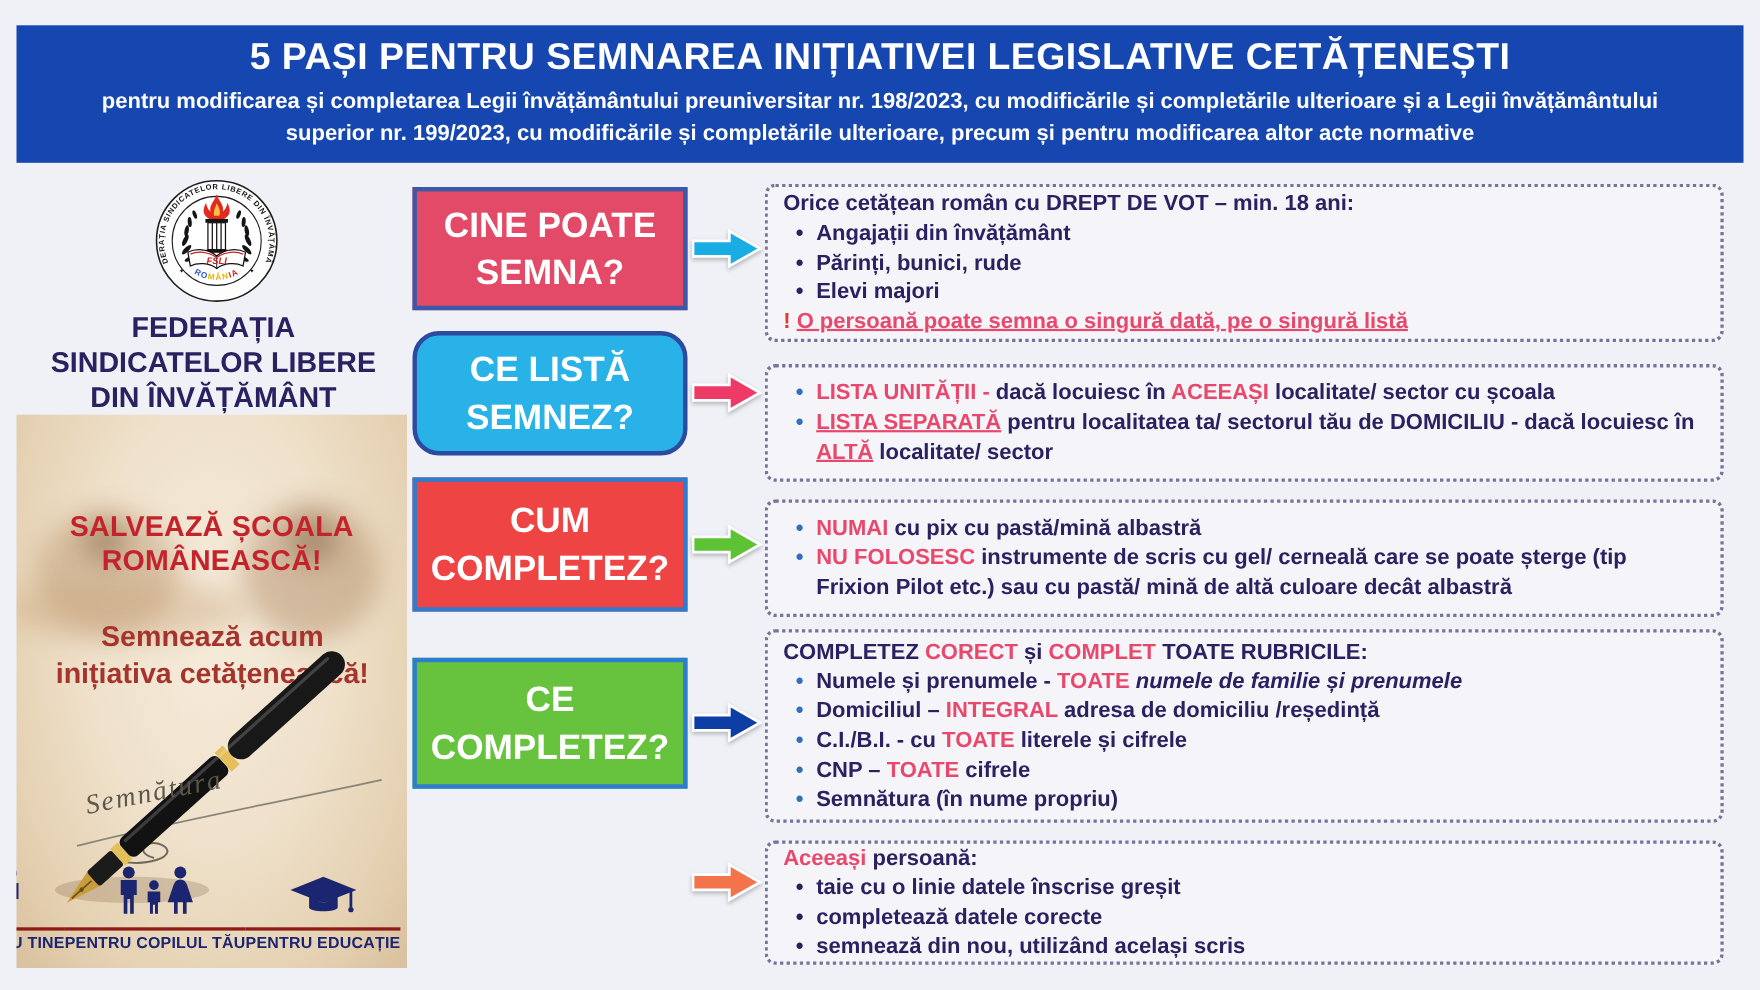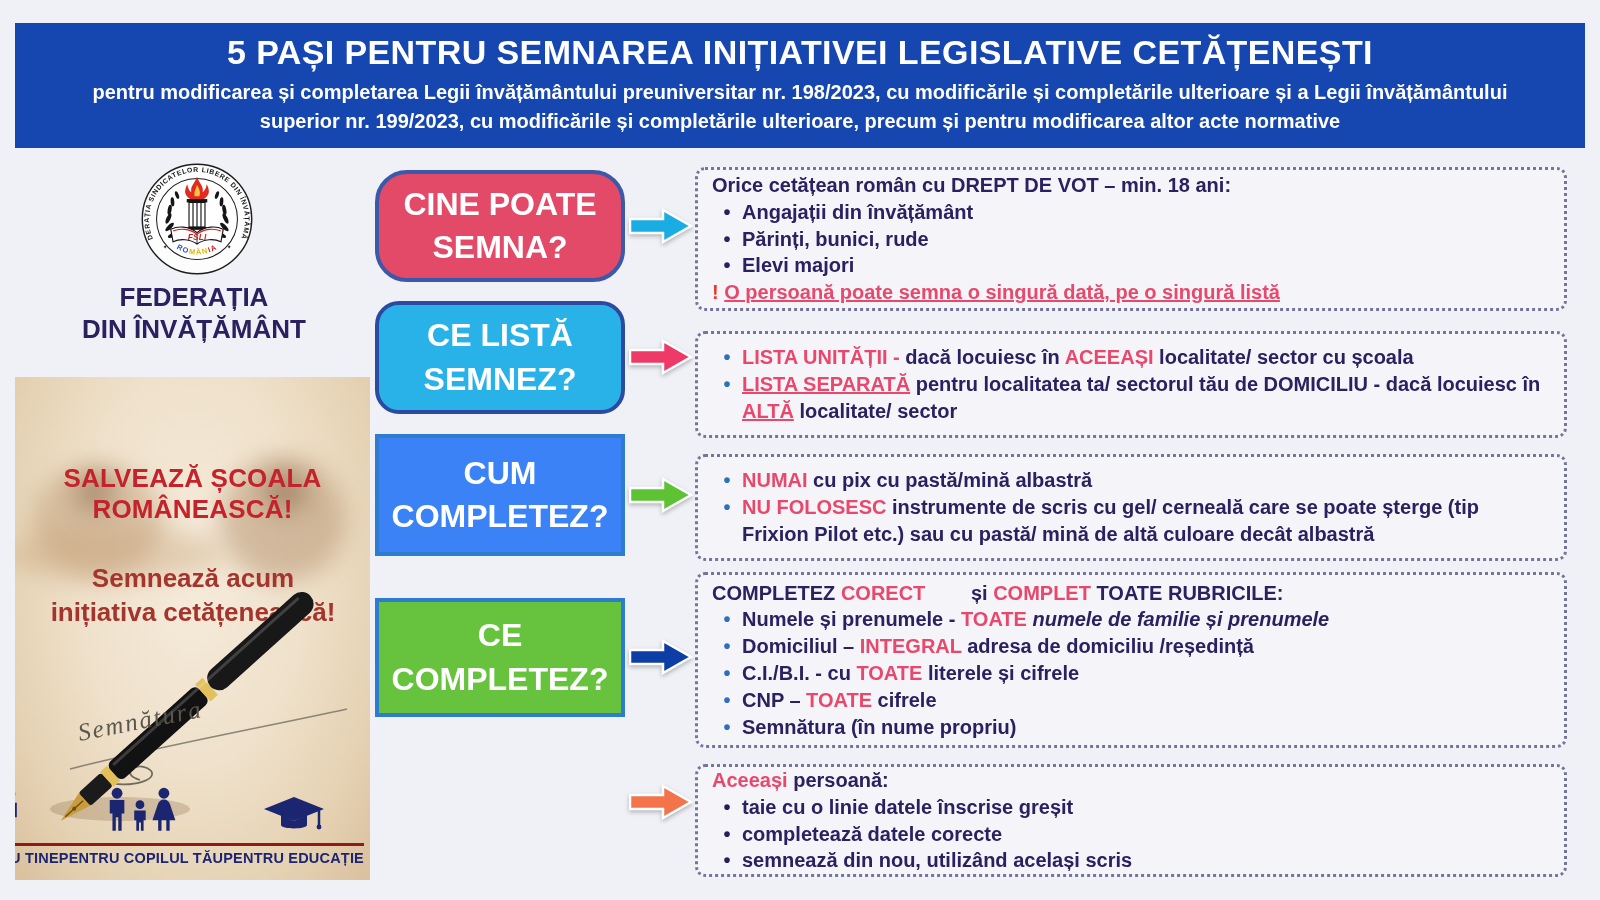--- a/index.html
+++ b/index.html
@@ -40,21 +40,21 @@
   .pf-item { display:flex; flex-direction:column; align-items:center; }
   .pf-iconbox { height:54px; display:flex; align-items:flex-end; }
   .pf-line { height:3px; background:#8E1B15; width:100%; margin:6px 0 4px; }
   .pf-label { font-size:14.5px; font-weight:800; color:#1B2570; letter-spacing:.2px; white-space:nowrap; }
 
   
   .qbox { position:absolute; left:375px; width:250px; box-sizing:border-box;
           border:4px solid; display:flex; align-items:center; justify-content:center;
           text-align:center; color:#fff; font-weight:800; font-size:32px; line-height:1.35;
           padding:0 6px; }
-  .q0 { top:170px; height:112px;border-radius:32px; }
+  .q0 { top:170px; height:112px; }
   .q1 { top:301px; height:113px; }
   .q2 { top:434px; height:122px; }
   .q3 { top:598px; height:119px; }
   .q4 { top:744px; height:116px; }
 
   
   .arrow { position:absolute; left:629px; width:64px; height:36px;
            filter:drop-shadow(0 2px 2px rgba(0,0,0,.25)); }
   .ar0 { top:208px; } .ar1 { top:339px; } .ar2 { top:477px; } .ar3 { top:639px; } .ar4 { top:784px; }
 
@@ -127,20 +127,21 @@
       <path d="M142,121 C130,116 113,117 101,126" stroke="#cc2222" stroke-width="2" fill="none"></path>
       <text x="100" y="137" text-anchor="middle" font-size="15" font-weight="bold" font-style="italic" fill="#D21F1F">FSLI</text>
     </g>
     <text font-size="13" font-weight="bold" letter-spacing="2">
       <textPath href="#romArc" startOffset="50%" text-anchor="middle"><tspan fill="#2D52C8">RO</tspan><tspan fill="#E8B400">MÂN</tspan><tspan fill="#CC2222">IA</tspan></textPath>
     </text>
   </svg>
 
   <div class="org-name">
     <div>FEDERAȚIA</div>
+    <div>SINDICATELOR LIBERE</div>
     <div>DIN ÎNVĂȚĂMÂNT</div>
   </div>
 
   <div class="poster">
     <div class="blob b1"></div>
     <div class="blob b2"></div>
     <div class="blob b3"></div>
     <div class="blob b4"></div>
     <div class="blob b5"></div>
 
@@ -205,21 +206,21 @@
       </div>
     </div>
   </div>
 
   <div class="qbox q0" style="background: rgb(226, 74, 103); border-color: rgb(60, 88, 168);">
       <span>CINE POATE SEMNA?</span>
     </div>
   <div class="qbox q1" style="background: rgb(41, 178, 232); border-color: rgb(44, 75, 160); border-radius: 24px;">
       <span>CE LISTĂ SEMNEZ?</span>
     </div>
-  <div class="qbox q2" style="background: #3b82f6; border-color: rgb(46, 124, 208);">
+  <div class="qbox q2" style="background: #ef4444; border-color: rgb(46, 124, 208);">
       <span>CUM COMPLETEZ?</span>
     </div>
   <div class="qbox q3" style="background: rgb(103, 195, 62); border-color: rgb(46, 124, 208);">
       <span>CE COMPLETEZ?</span>
     </div>
 
   <svg class="arrow ar0" viewBox="0 0 64 36">
       <polygon points="1,11 34,11 34,2 62,18 34,34 34,25 1,25" stroke="#ffffff" stroke-width="2.5" fill="#19ADE4"></polygon>
     </svg>
   <svg class="arrow ar1" viewBox="0 0 64 36">
@@ -265,21 +266,21 @@
       <div class="b-row">
         <span class="b-dot" style="color: rgb(46, 111, 190);">•</span>
         <span class="b-text"><span style="color: rgb(232, 72, 107);">NUMAI</span><span style="color: rgb(43, 32, 96);"> cu pix cu pastă/mină albastră</span></span>
       </div>
       <div class="b-row">
         <span class="b-dot" style="color: rgb(46, 111, 190);">•</span>
         <span class="b-text"><span style="color: rgb(232, 72, 107);">NU FOLOSESC</span><span style="color: rgb(43, 32, 96);"> instrumente de scris cu gel/ cerneală care se poate șterge (tip Frixion Pilot etc.) sau cu pastă/ mină de altă culoare decât albastră</span></span>
       </div>
     </div>
   <div class="abox a3">
-      <div class="ans-line"><span style="color: rgb(43, 32, 96);">COMPLETEZ </span><span style="color: rgb(232, 72, 107);">CORECT</span><span style="color: rgb(43, 32, 96); margin-left: 40px;"> și </span><span style="color: rgb(232, 72, 107);">COMPLET</span><span style="color: rgb(43, 32, 96);"> TOATE RUBRICILE:</span></div>
+      <div class="ans-line"><span style="color: rgb(43, 32, 96);">COMPLETEZ </span><span style="color: rgb(232, 72, 107);">CORECT</span><span style="color: rgb(43, 32, 96);"> și </span><span style="color: rgb(232, 72, 107);">COMPLET</span><span style="color: rgb(43, 32, 96);"> TOATE RUBRICILE:</span></div>
       <div class="b-row">
         <span class="b-dot" style="color: rgb(46, 111, 190);">•</span>
         <span class="b-text"><span style="color: rgb(43, 32, 96);">Numele și prenumele - </span><span style="color: rgb(232, 72, 107);">TOATE</span><span style="color: rgb(43, 32, 96); font-style: italic;"> numele de familie și prenumele</span></span>
       </div>
       <div class="b-row">
         <span class="b-dot" style="color: rgb(46, 111, 190);">•</span>
         <span class="b-text"><span style="color: rgb(43, 32, 96);">Domiciliul – </span><span style="color: rgb(232, 72, 107);">INTEGRAL</span><span style="color: rgb(43, 32, 96);"> adresa de domiciliu /reședință</span></span>
       </div>
       <div class="b-row">
         <span class="b-dot" style="color: rgb(46, 111, 190);">•</span>

